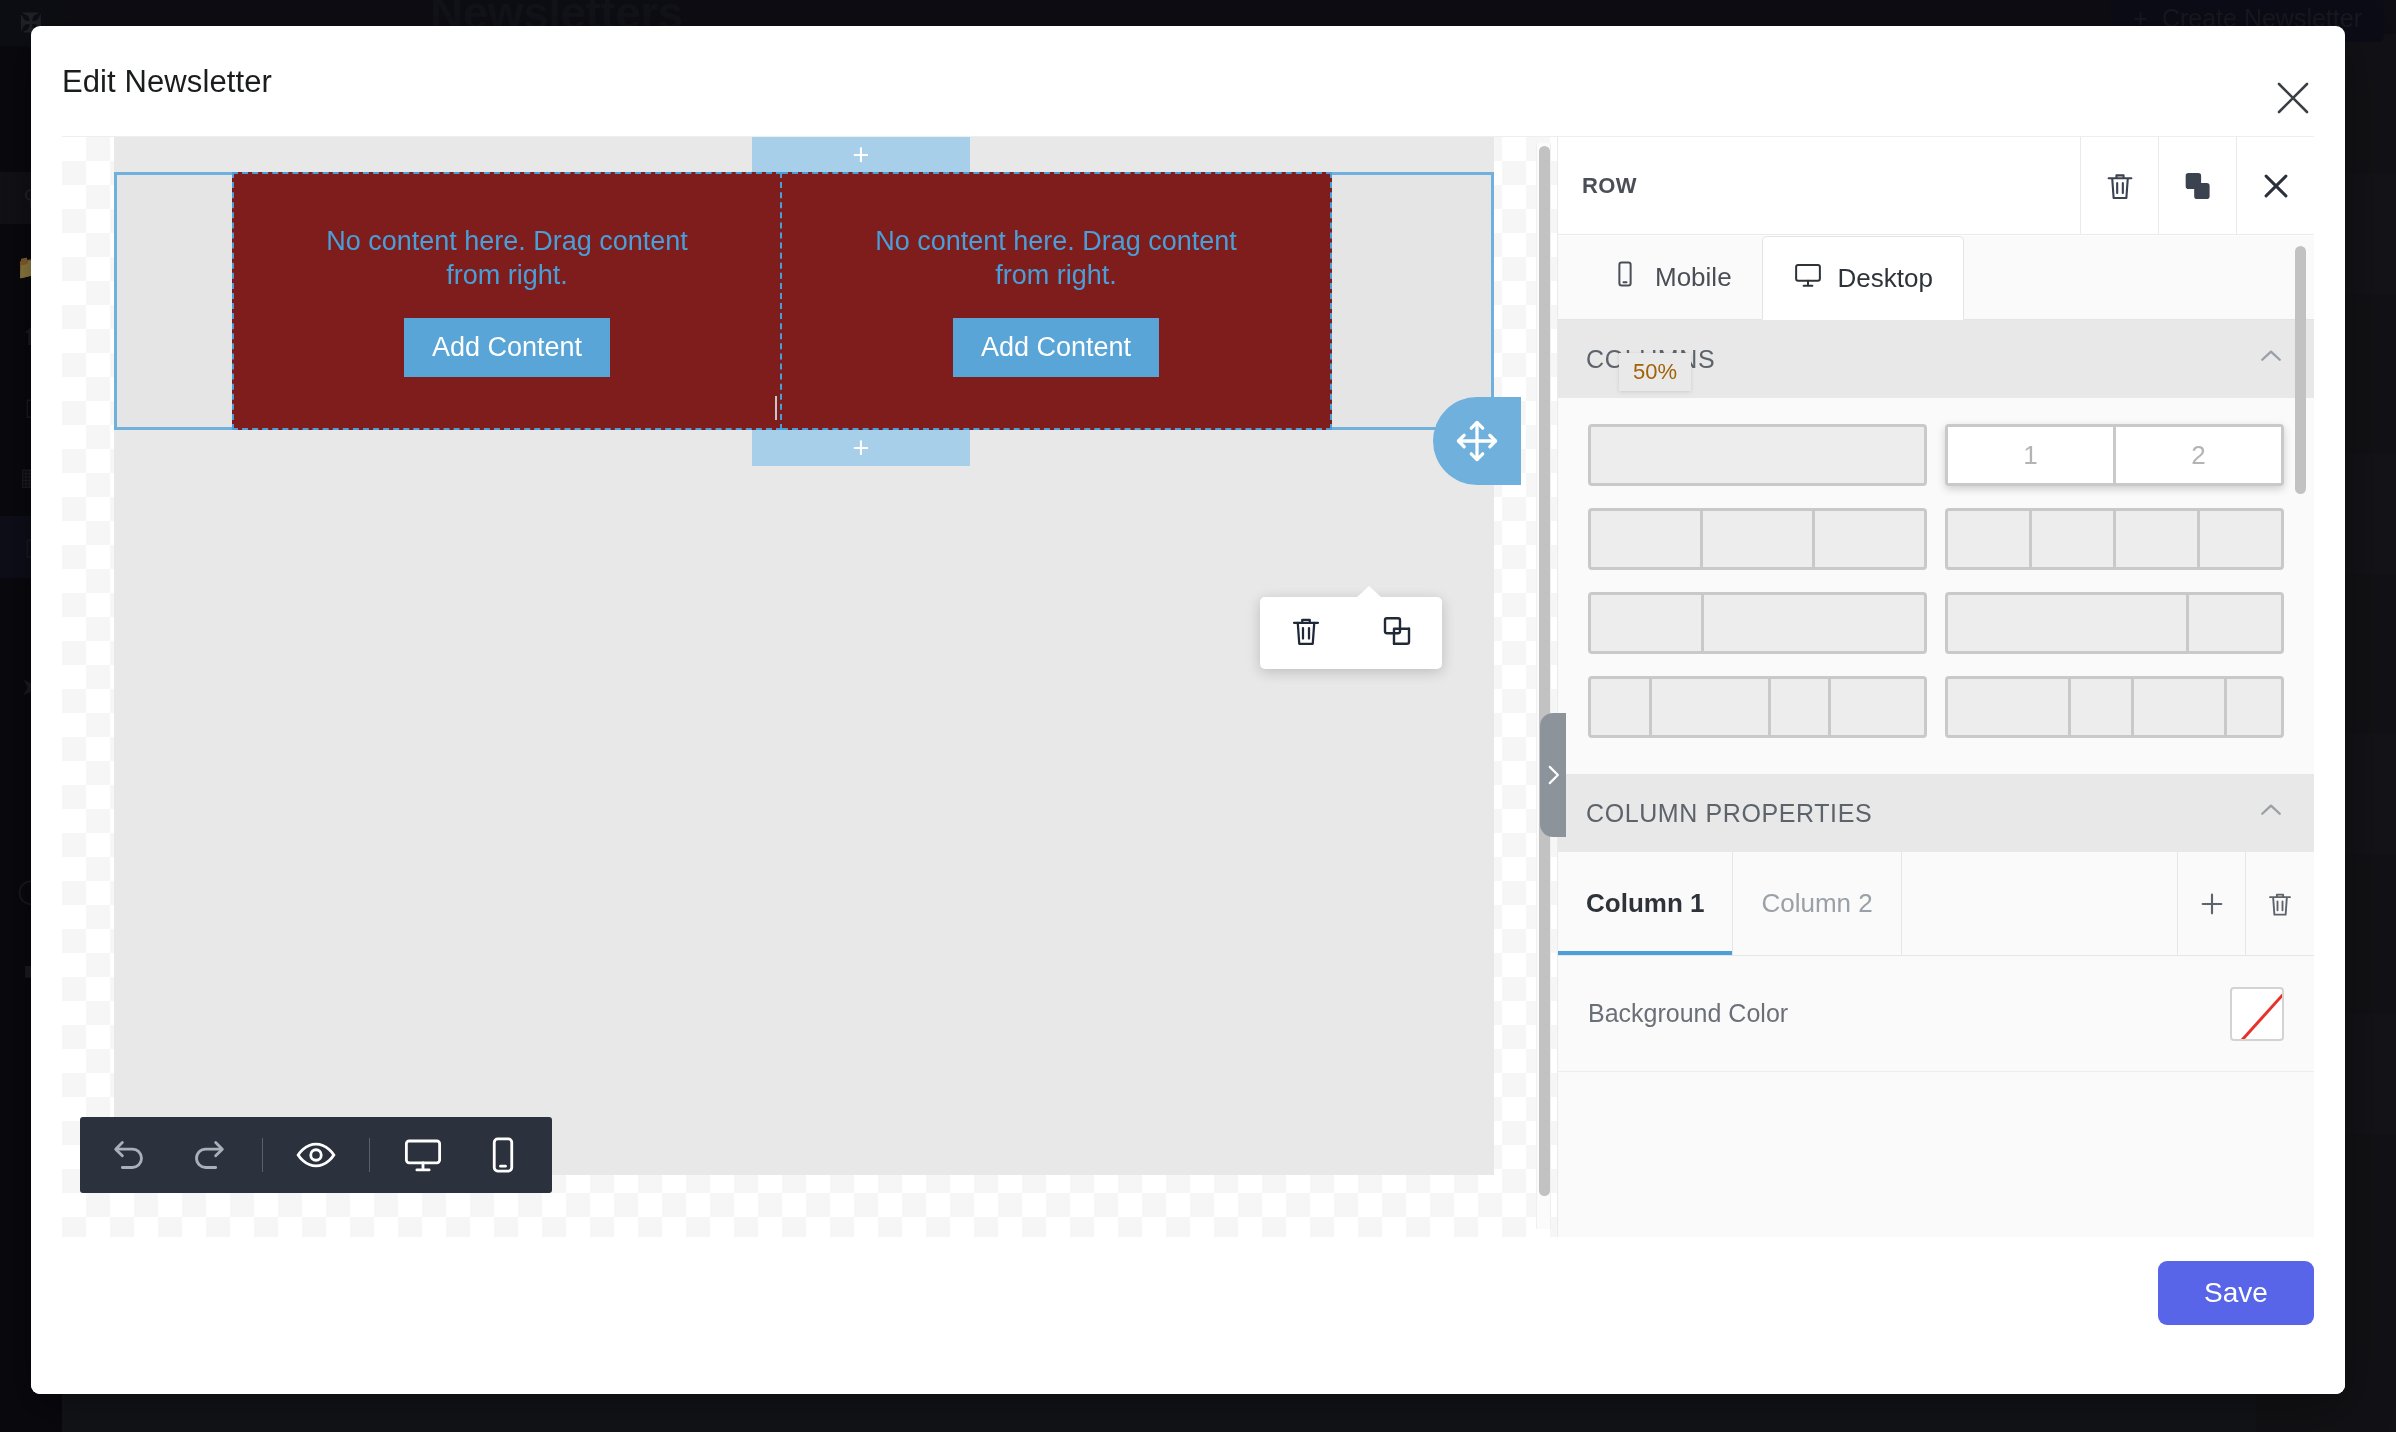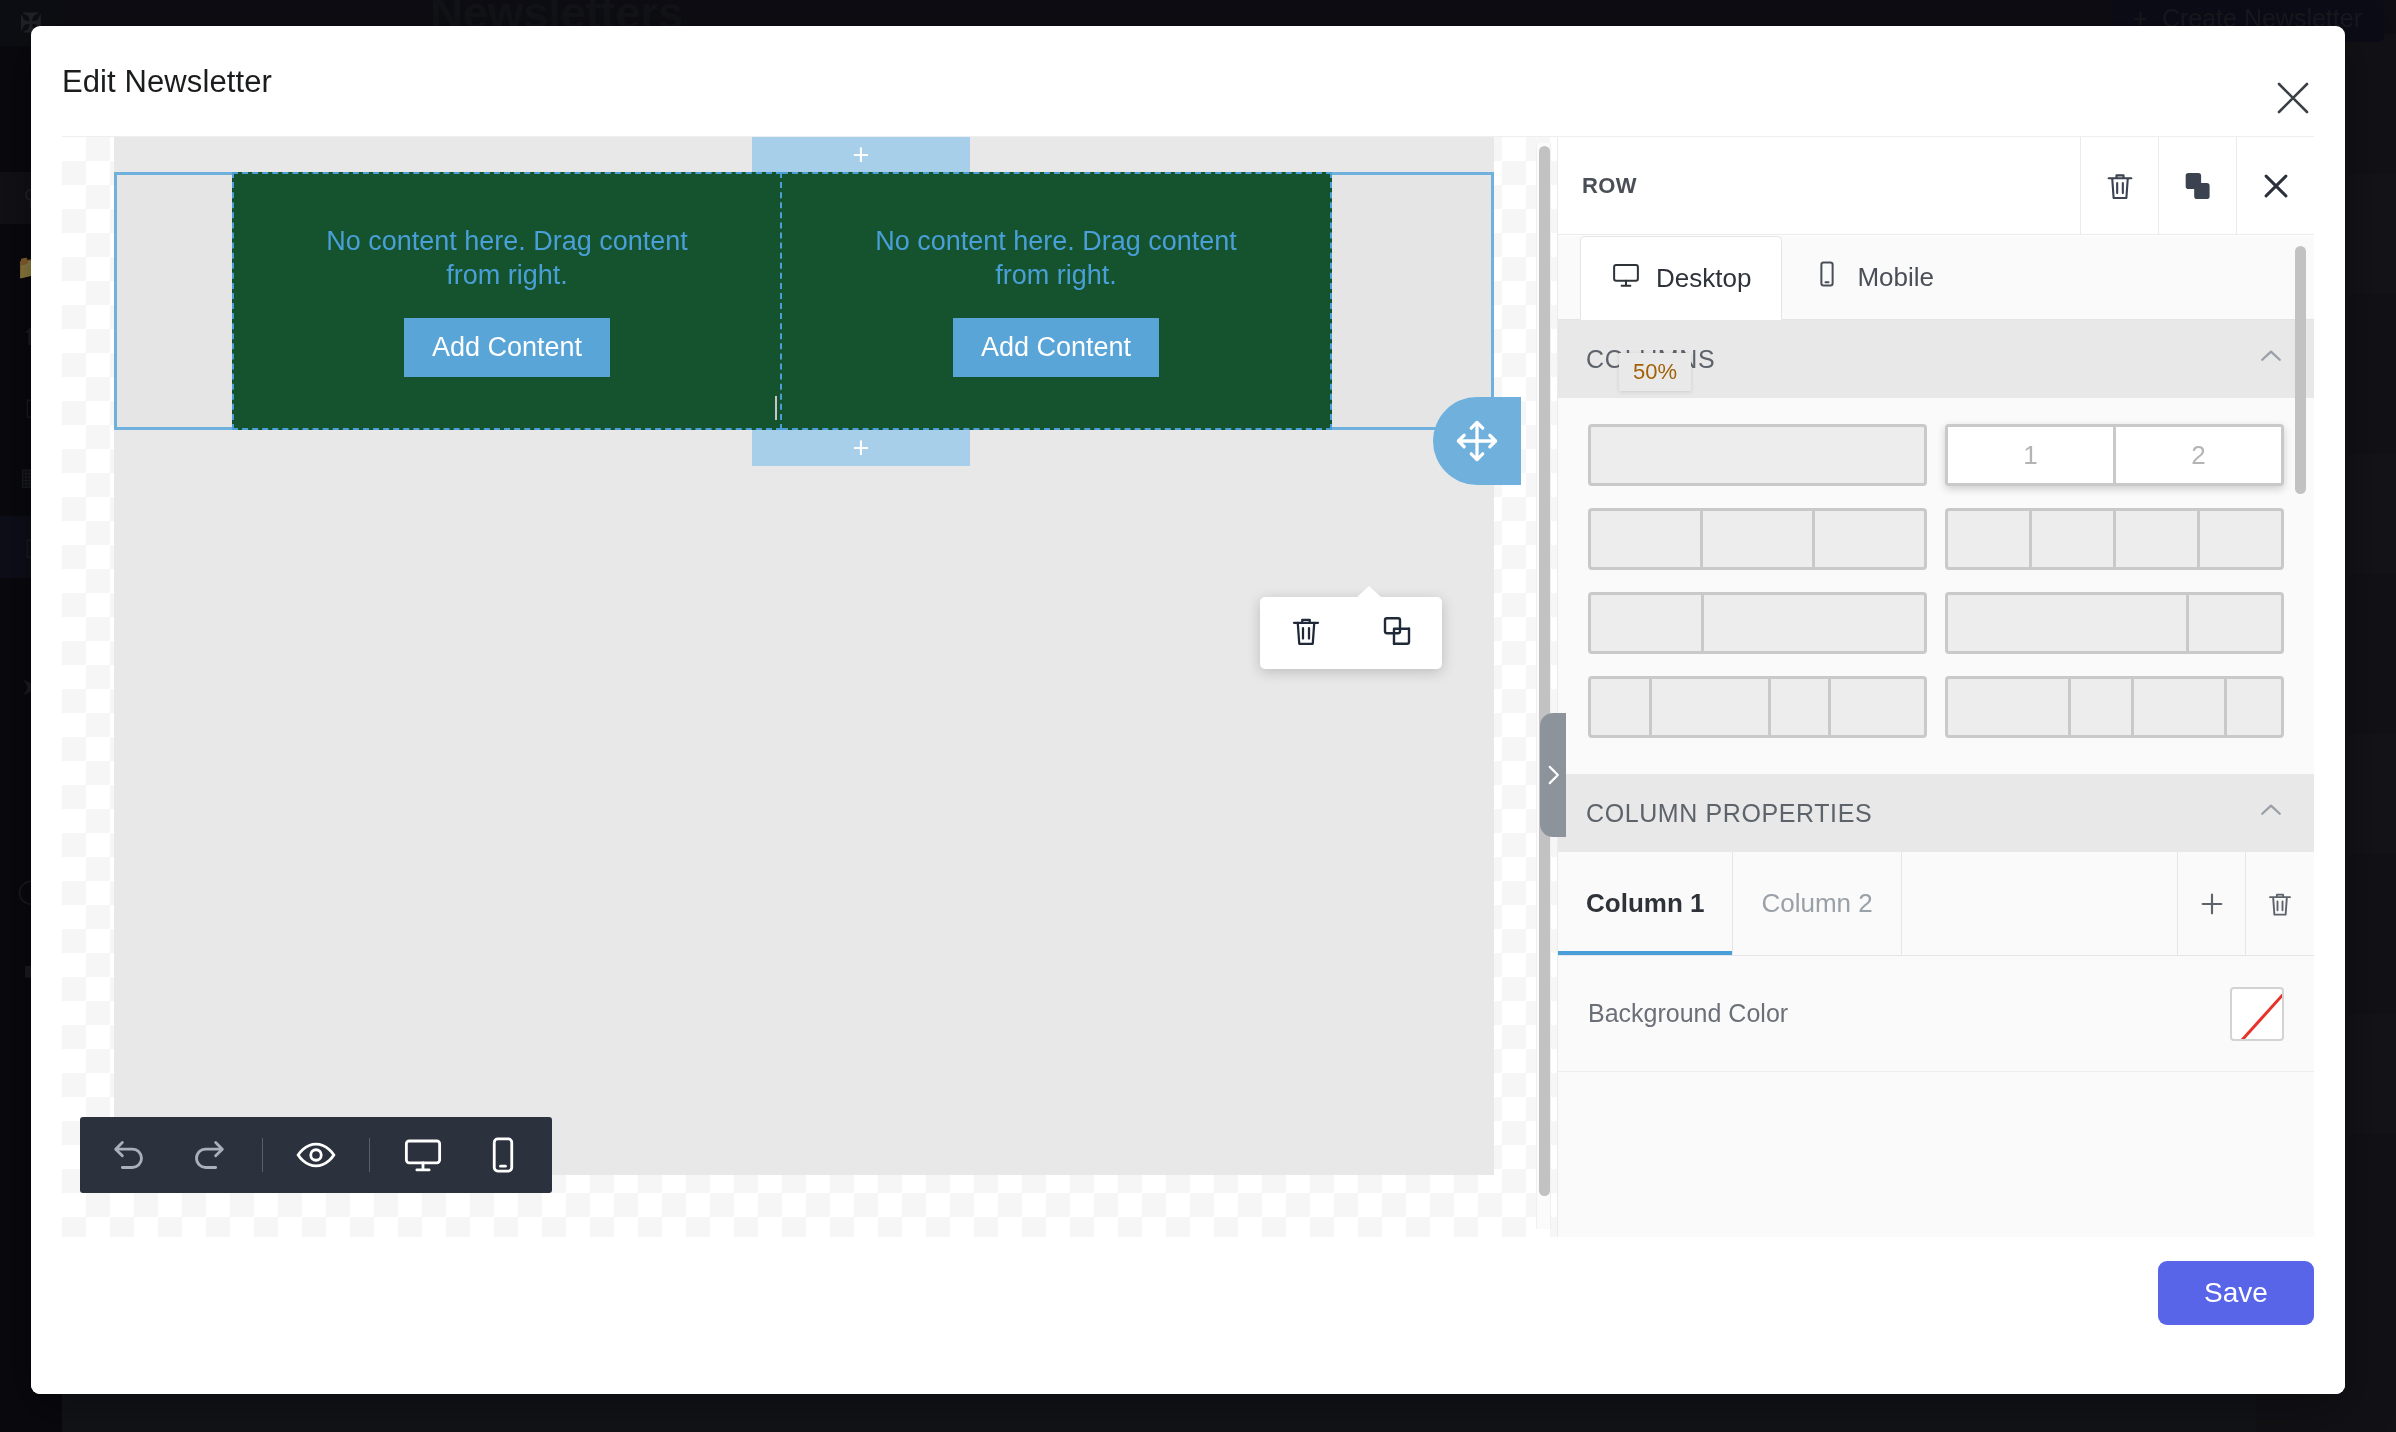--- a/index.html
+++ b/index.html
@@ -105,21 +105,21 @@
     border: 3px solid #6fb0dd;
     background: #e5e5e5;
   }
   .row-inner {
     position: absolute; left: 115px; top: -3px;
     width: 1100px; height: 258px;
     display: flex;
   }
   .col {
     flex: 1 1 50%;
-    background: #14532d;
+    background: #7f1d1d;
     border: 2px dashed #4a9fd8;
     display: flex; flex-direction: column;
     align-items: center; justify-content: center;
     position: relative;
   }
   .col + .col { border-left: none; }
   .col-text {
     color: #4a9fd8; font-size: 27px; line-height: 1.25;
     text-align: center; width: 410px;
   }
@@ -506,37 +506,37 @@
         <div class="hic">
           <svg width="34" height="34" viewBox="0 0 24 24" fill="none" stroke="#2b313c" stroke-width="2.1" stroke-linecap="round">
               <path d="M5 5 L19 19 M19 5 L5 19"></path>
             </svg>
         </div>
       </div>
 
       <div class="panel-scrollarea">
 
         <div class="tabs">
+          <div class="tab">
+            <span>
+              <svg width="30" height="30" viewBox="0 0 24 24" fill="none" stroke="#4a4f57" stroke-width="1.6">
+                <rect x="7.5" y="2.8" width="9" height="18.4" rx="1.8"></rect>
+                  <path d="M10.8 18.6h2.4" stroke-linecap="round"></path>
+              </svg>
+            </span>
+            <span>Mobile</span>
+          </div>
           <div class="tab active">
             <span>
               <svg width="30" height="30" viewBox="0 0 24 24" fill="none" stroke="#2e3339" stroke-width="1.6" stroke-linejoin="round">
                 <rect x="2.5" y="4" width="19" height="12.5" rx="1.6"></rect>
                   <path d="M8.5 20.5h7M12 16.5v4" stroke-linecap="round"></path>
               </svg>
             </span>
             <span>Desktop</span>
-          </div>
-          <div class="tab">
-            <span>
-              <svg width="30" height="30" viewBox="0 0 24 24" fill="none" stroke="#4a4f57" stroke-width="1.6">
-                <rect x="7.5" y="2.8" width="9" height="18.4" rx="1.8"></rect>
-                  <path d="M10.8 18.6h2.4" stroke-linecap="round"></path>
-              </svg>
-            </span>
-            <span>Mobile</span>
           </div>
         </div>
 
         <div class="section-head">
           <span class="sp">COLUMNS</span>
           <span class="chev">
             <svg width="30" height="30" viewBox="0 0 24 24" fill="none" stroke="currentColor" stroke-width="1.9" stroke-linecap="round" stroke-linejoin="round">
                 <path d="M5 15 L12 8.5 L19 15"></path>
               </svg>
           </span>

